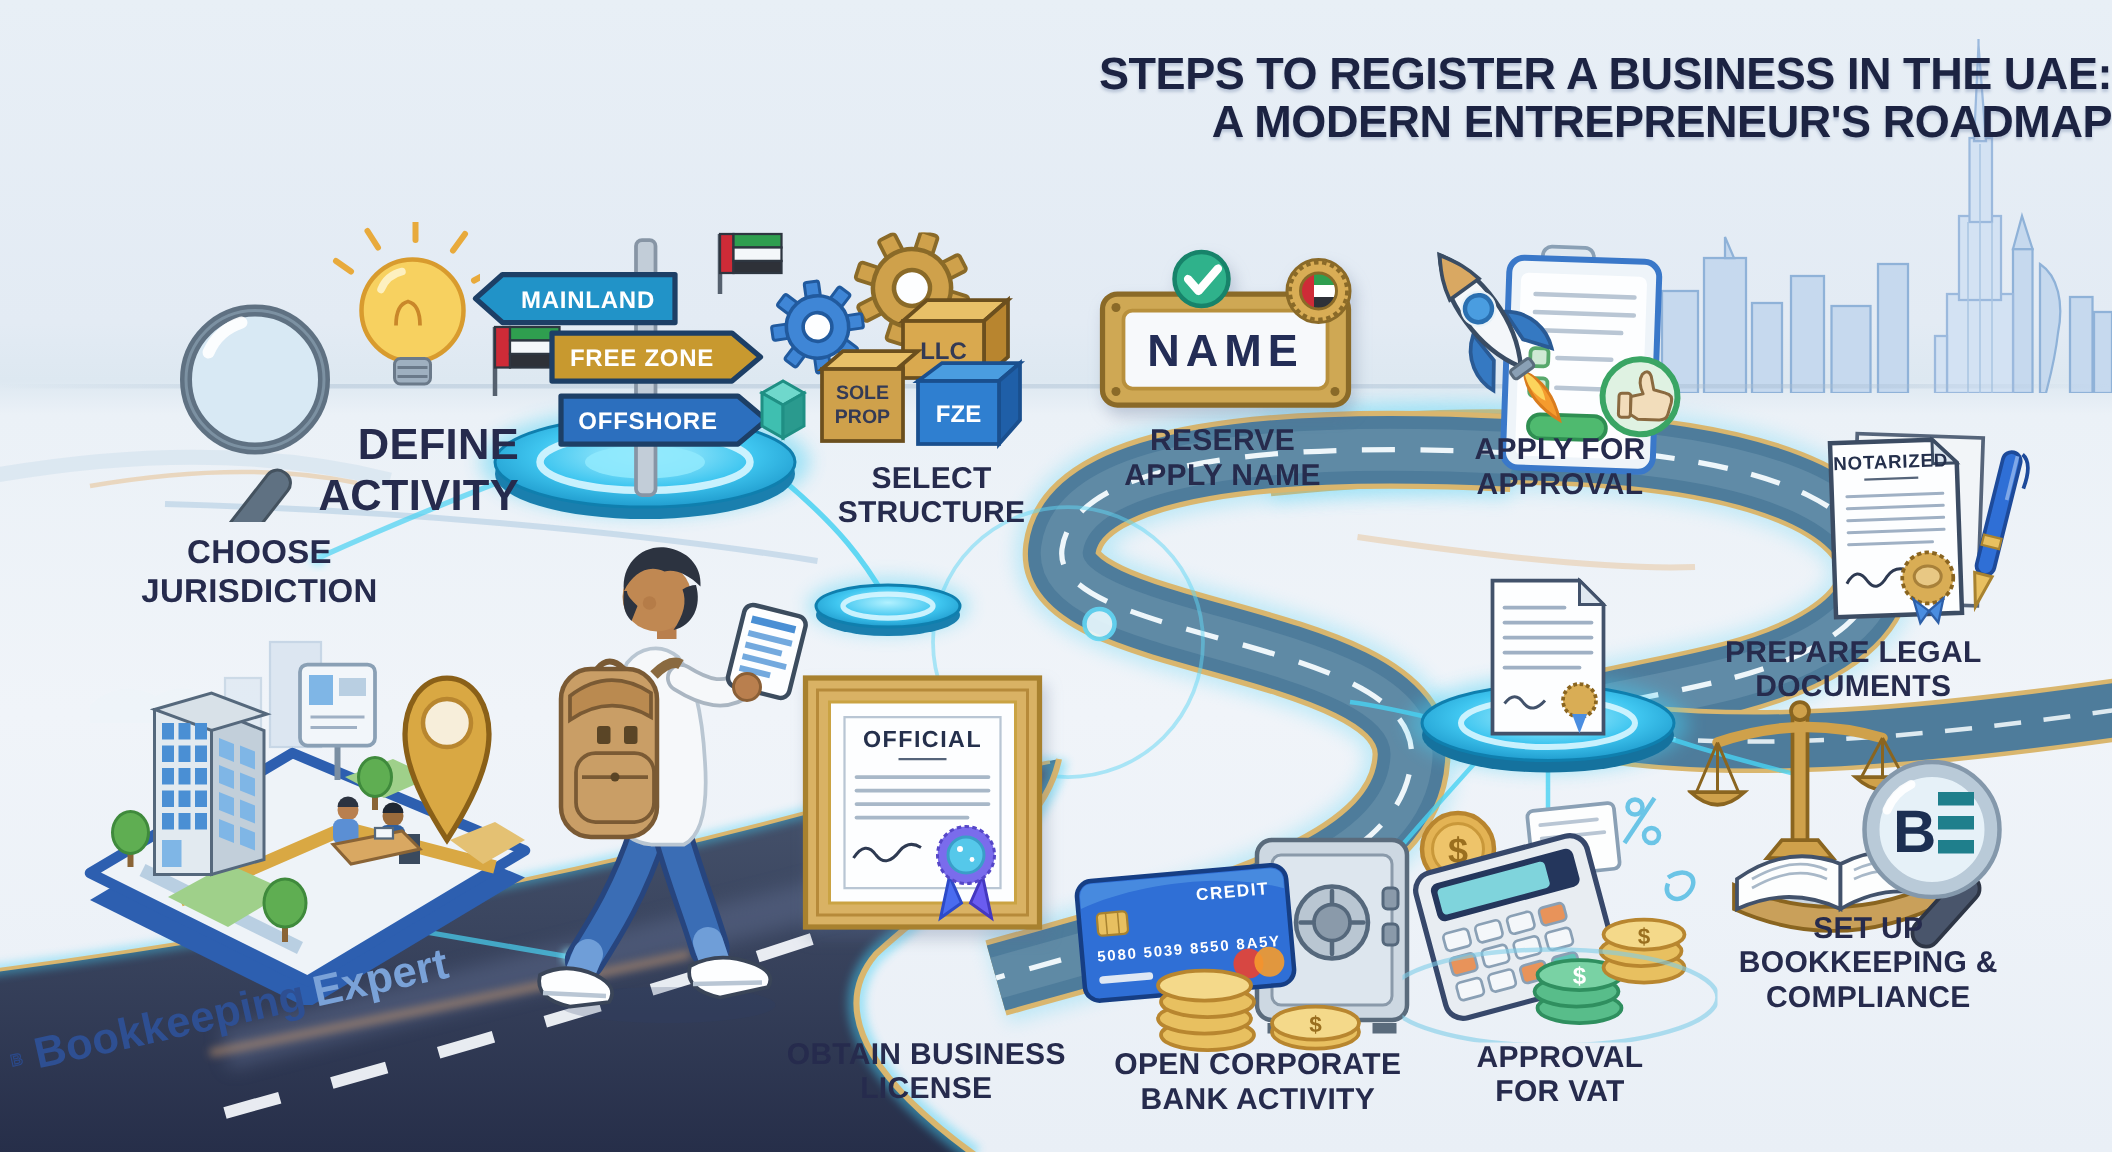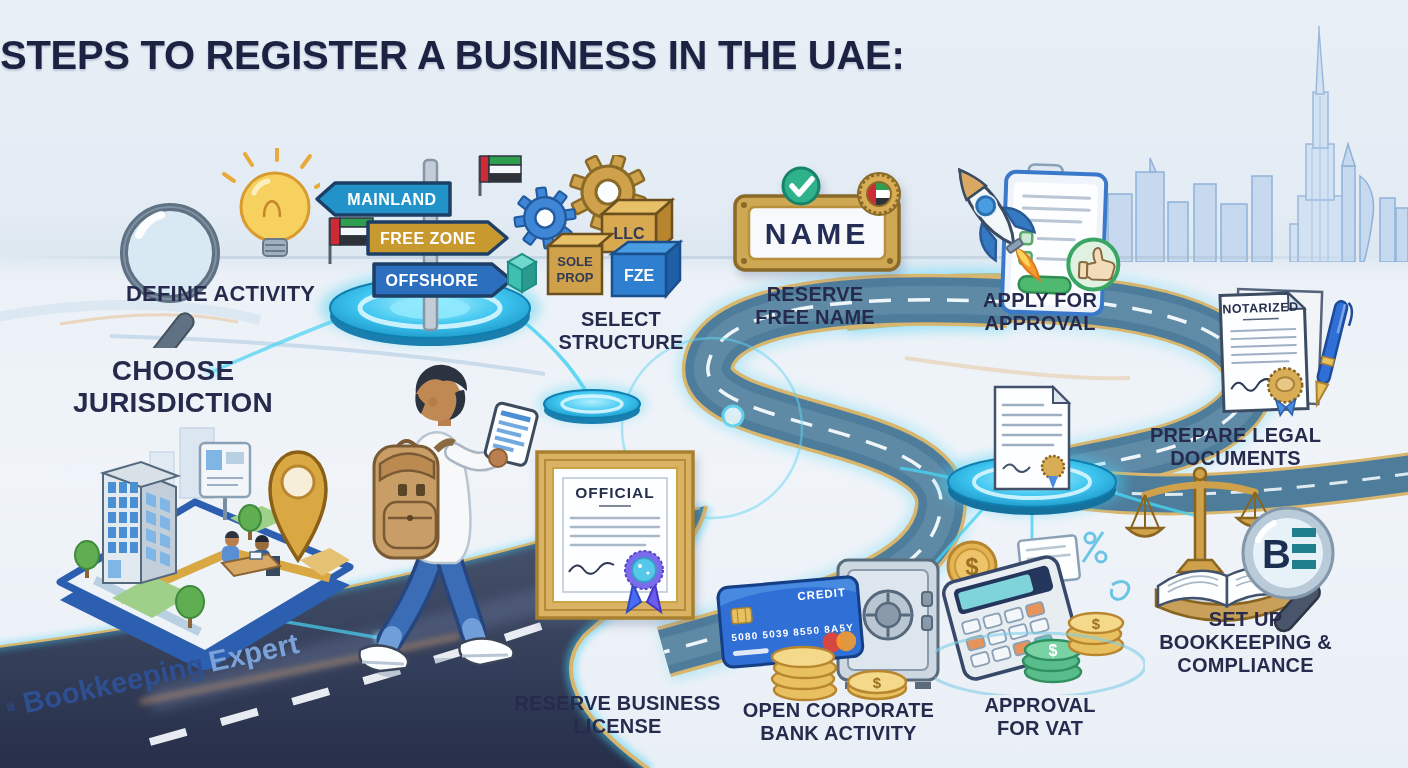--- a/index.html
+++ b/index.html
@@ -4,22 +4,22 @@
 <style>
   html,body{margin:0;padding:0}
   body{
     width:1408px;height:768px;overflow:hidden;position:relative;
     font-family:"Liberation Sans",sans-serif;
     background:linear-gradient(180deg,#e8eff6 0%,#e3ebf4 28%,#dde8f1 33%,#ebf1f7 36%,#f0f4f9 62%,#e9eff6 100%);
   }
   .abs{position:absolute}
   .horizon{left:0;right:0;top:256px;height:3px;
     background:linear-gradient(90deg,rgba(170,190,210,0),rgba(165,186,207,.4) 15%,rgba(165,186,207,.4) 85%,rgba(170,190,210,0));}
-  .title{left:0;right:0;top:34px;text-align:left;color:#1c2342;font-weight:bold;
-    font-size:40px;line-height:1.07;letter-spacing:-.3px;text-shadow:0 2px 2px rgba(110,130,165,.35);}
+  .title{left:0;right:0;top:34px;text-align:right;color:#1c2342;font-weight:bold;
+    font-size:30px;line-height:1.07;letter-spacing:-.3px;text-shadow:0 2px 2px rgba(110,130,165,.35);}
   .step-label{position:absolute;font-weight:bold;color:#262b4d;text-align:center;
     white-space:pre-line;font-size:20px;line-height:1.16;letter-spacing:.2px;z-index:40;}
   .lbl-left{text-align:left}
   .logo{left:2px;top:644px;width:300px;transform:rotate(-12.5deg);display:flex;align-items:center;gap:6px;z-index:60}
   .logo .word{font-size:29px;font-weight:bold;letter-spacing:.2px}
   .w1{color:#2e4f92}.w2{color:#7aa2d8}
   svg text{font-family:"Liberation Sans",sans-serif}
   .icon{z-index:30}
   .shadowed{filter:drop-shadow(3px 6px 5px rgba(90,110,145,.30))}
 </style>
@@ -679,34 +679,35 @@
         <rect x="156" y="81" width="25" height="4"></rect>
       <rect x="156" y="89" width="30" height="4"></rect>
         <rect x="156" y="97" width="21" height="4"></rect>
     </g>
   </g>
   <circle cx="158" cy="108" r="9" fill="#b97f4e" stroke="#8a5f36" stroke-width="2"></circle>
 </svg>
 
 <div class="abs title">
   <div>STEPS TO REGISTER A BUSINESS IN THE UAE:</div>
+  <div>A MODERN ENTREPRENEUR'S ROADMAP</div>
 </div>
 
-<div class="step-label lbl-left" style="left:126px;top:281px;width:220px;text-align:left;font-size:22px">DEFINE ACTIVITY</div>
-<div class="step-label" style="left:63px;top:355px;width:220px;font-size:28px">CHOOSE
+<div class="step-label lbl-left" style="left:126px;top:281px;width:220px;text-align:right;font-size:29px">DEFINE ACTIVITY</div>
+<div class="step-label" style="left:63px;top:355px;width:220px;font-size:22px">CHOOSE
 JURISDICTION</div>
 <div class="step-label" style="left:526px;top:308px;width:190px">SELECT
 STRUCTURE</div>
 <div class="step-label" style="left:720px;top:283px;width:190px">RESERVE
-FREE NAME</div>
+APPLY NAME</div>
 <div class="step-label" style="left:945px;top:289px;width:190px">APPLY FOR
 APPROVAL</div>
 <div class="step-label" style="left:1128px;top:424px;width:215px">PREPARE LEGAL
 DOCUMENTS</div>
-<div class="step-label" style="left:510px;top:692px;width:215px">RESERVE BUSINESS
+<div class="step-label" style="left:510px;top:692px;width:215px">OBTAIN BUSINESS
 LICENSE</div>
 <div class="step-label" style="left:726px;top:699px;width:225px">OPEN CORPORATE
 BANK ACTIVITY</div>
 <div class="step-label" style="left:945px;top:694px;width:190px">APPROVAL
 FOR VAT</div>
 <div class="step-label" style="left:1138px;top:608px;width:215px">SET UP
 BOOKKEEPING &amp;
 COMPLIANCE</div>
 
 <div class="abs logo">

